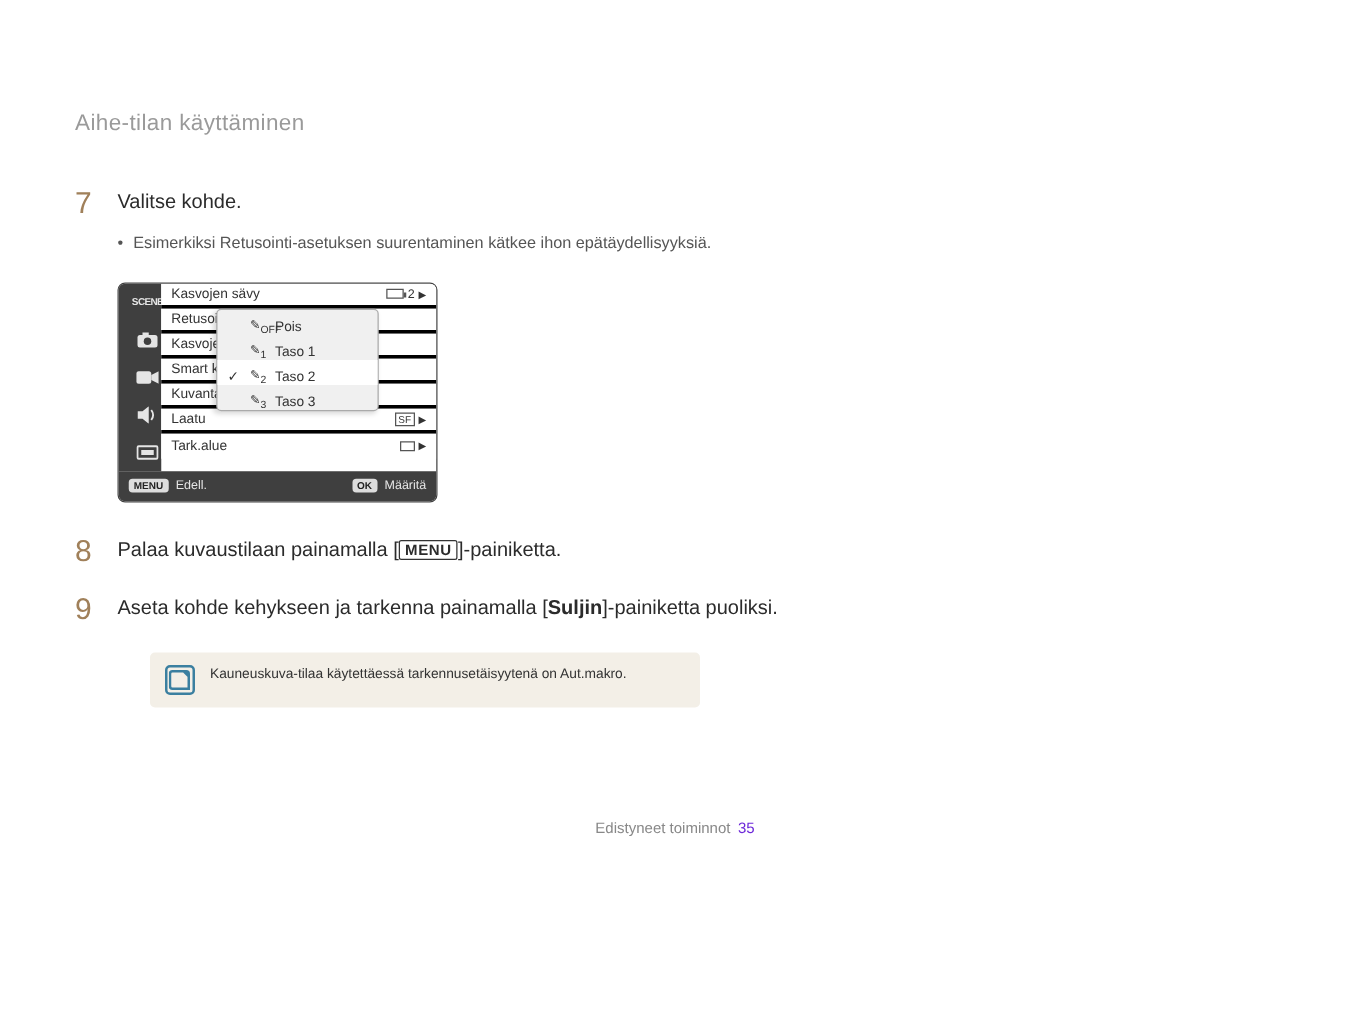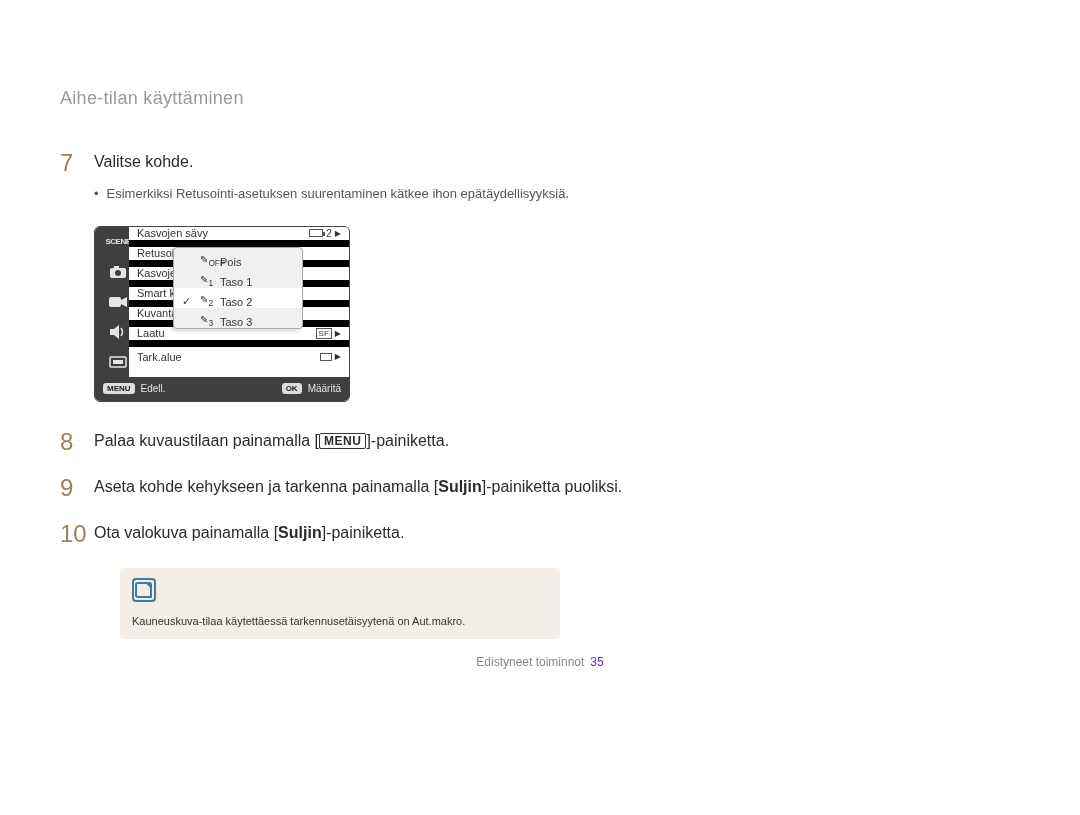--- a/index.html
+++ b/index.html
@@ -14,35 +14,35 @@
   .inline-icon { display: inline-block; font-size: 12px; font-weight: bold; border: 1px solid #333; background: #fff; padding: 0 4px; border-radius: 2px; vertical-align: middle; letter-spacing: 0.5px; line-height: 14px; height: 16px; }
   .bold { font-weight: bold; }
 
   .device-panel { margin-left: 34px; margin-top: 18px; margin-bottom: 28px; width: 256px; background: #fff; border: 1px solid #444; border-radius: 6px; overflow: hidden; }
   .device-main { display: flex; }
   .device-icons { width: 34px; background: #3f3f3f; padding: 6px 0; display: flex; flex-direction: column; align-items: flex-end; gap: 12px; }
   .dev-ic { width: 22px; height: 18px; display: flex; align-items: center; justify-content: center; color: #e5e5e5; font-size: 9px; font-weight: bold; }
   .scene { font-family: Arial; font-size: 8px; letter-spacing: -0.5px; }
   .camera-svg, .video-svg, .speaker-svg, .battery-svg { fill: #e5e5e5; }
   .device-list { flex: 1; }
-  .menu-row { height: 20px; border-bottom: 7px solid #000000; display: flex; align-items: center; padding: 0 8px; font-size: 11px; color: #333; justify-content: space-between; background: #fff; }
+  .menu-row { height: 20px; border-bottom: 3px solid #000000; display: flex; align-items: center; padding: 0 8px; font-size: 11px; color: #333; justify-content: space-between; background: #fff; }
   .menu-row.first { border-top: none; }
   .menu-row.last { border-bottom: none; }
   .menu-right { display: flex; align-items: center; gap: 3px; font-size: 10px; }
   .overlay { position: relative; }
   .popup { position: absolute; top: 0; left: 44px; width: 130px; background: #f0f0f0; border: 1px solid #aaa; border-radius: 4px; box-shadow: -2px 2px 4px rgba(0,0,0,0.15); }
   .popup-row { height: 20px; display: flex; align-items: flex-end; padding: 0 8px; font-size: 11px; color: #333; gap: 6px; }
   .popup-row .check { width: 12px; font-size: 11px; color: #333; }
   .popup-row .pic { width: 14px; font-size: 10px; }
   .popup-row.selected { background: #fff; }
   .device-footer { background: #3f3f3f; height: 24px; display: flex; align-items: center; justify-content: space-between; padding: 0 8px; color: #e5e5e5; font-size: 10px; }
   .footer-left, .footer-right { display: flex; align-items: center; gap: 6px; }
   .foot-btn { background: #ddd; color: #222; font-size: 8px; font-weight: bold; padding: 1px 4px; border-radius: 3px; }
 
-  .note-box { margin-left: 60px; margin-top: 8px; width: 440px; background: #f3efe7; border-radius: 4px; padding: 10px 12px; display: flex; align-items: flex-start; gap: 12px; flex-direction: column; }
+  .note-box { margin-left: 60px; margin-top: 8px; width: 440px; background: #f3efe7; border-radius: 4px; padding: 10px 12px; display: flex; align-items: flex-start; gap: 12px; }
   .note-icon { width: 24px; height: 24px; border: 2px solid #3a7fa0; border-radius: 4px; display: flex; align-items: center; justify-content: center; color: #3a7fa0; font-size: 14px; flex: 0 0 24px; transform: rotate(0deg); position: relative; }
   .note-icon::after { content: ""; position: absolute; width: 12px; height: 14px; border-left: 2px solid #3a7fa0; border-bottom: 2px solid #3a7fa0; transform: skewX(-12deg) translateX(2px); display:none; }
   .note-text { font-size: 11px; color: #333; line-height: 1.4; }
 
   .page-footer { position: absolute; bottom: 36px; left: 0; width: 100%; text-align: center; font-size: 12px; color: #888; }
   .page-footer .num { color: #6d28d9; margin-left: 6px; }
   .tri { font-size: 8px; }
   .batt { display:inline-block; width:14px; height:8px; border:1px solid #555; position:relative; }
   .batt::after { content:""; position:absolute; right:-3px; top:2px; width:2px; height:4px; background:#555; }
   .grid-ic { display:inline-block; width:12px; height:8px; border:1px solid #555; position:relative; }
@@ -173,26 +173,20 @@
     </div>
   </div>
 
   <div class="step">
     <div class="step-num">9</div>
     <div class="step-body">
       <span>Aseta kohde kehykseen ja tarkenna painamalla [</span><span class="bold">Suljin</span><span>]-painiketta puoliksi.</span>
     </div>
   </div>
 
-  <div class="step">
-    <div class="step-num">10</div>
-    <div class="step-body">
-      <span>Ota valokuva painamalla [</span><span class="bold">Suljin</span><span>]-painiketta.</span>
-    </div>
-  </div>
 
   <div class="note-box">
     <div class="note-icon">
       <svg width="18" height="18" viewBox="0 0 18 18">
           <path d="M3 2 L14 2 Q16 2 16 4 L16 16 L3 16 Q1 16 1 14 L1 4 Q1 2 3 2 Z M12 2 L16 6" fill="none" stroke="#3a7fa0" stroke-width="2"></path>
         </svg>
     </div>
     <div class="note-text">Kauneuskuva-tilaa käytettäessä tarkennusetäisyytenä on Aut.makro.</div>
   </div>
 

